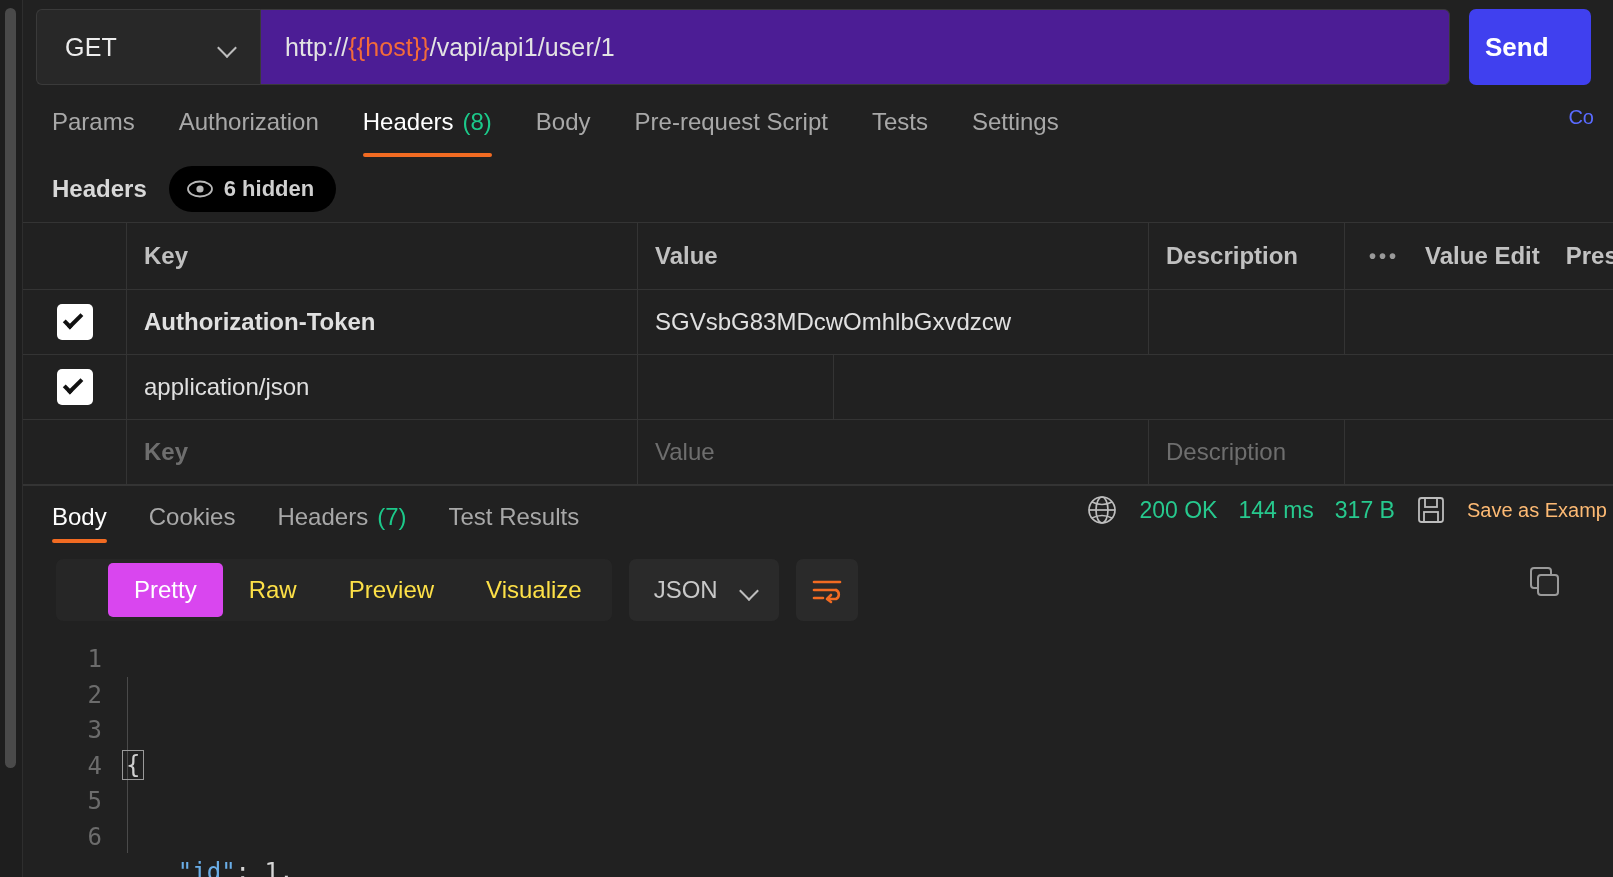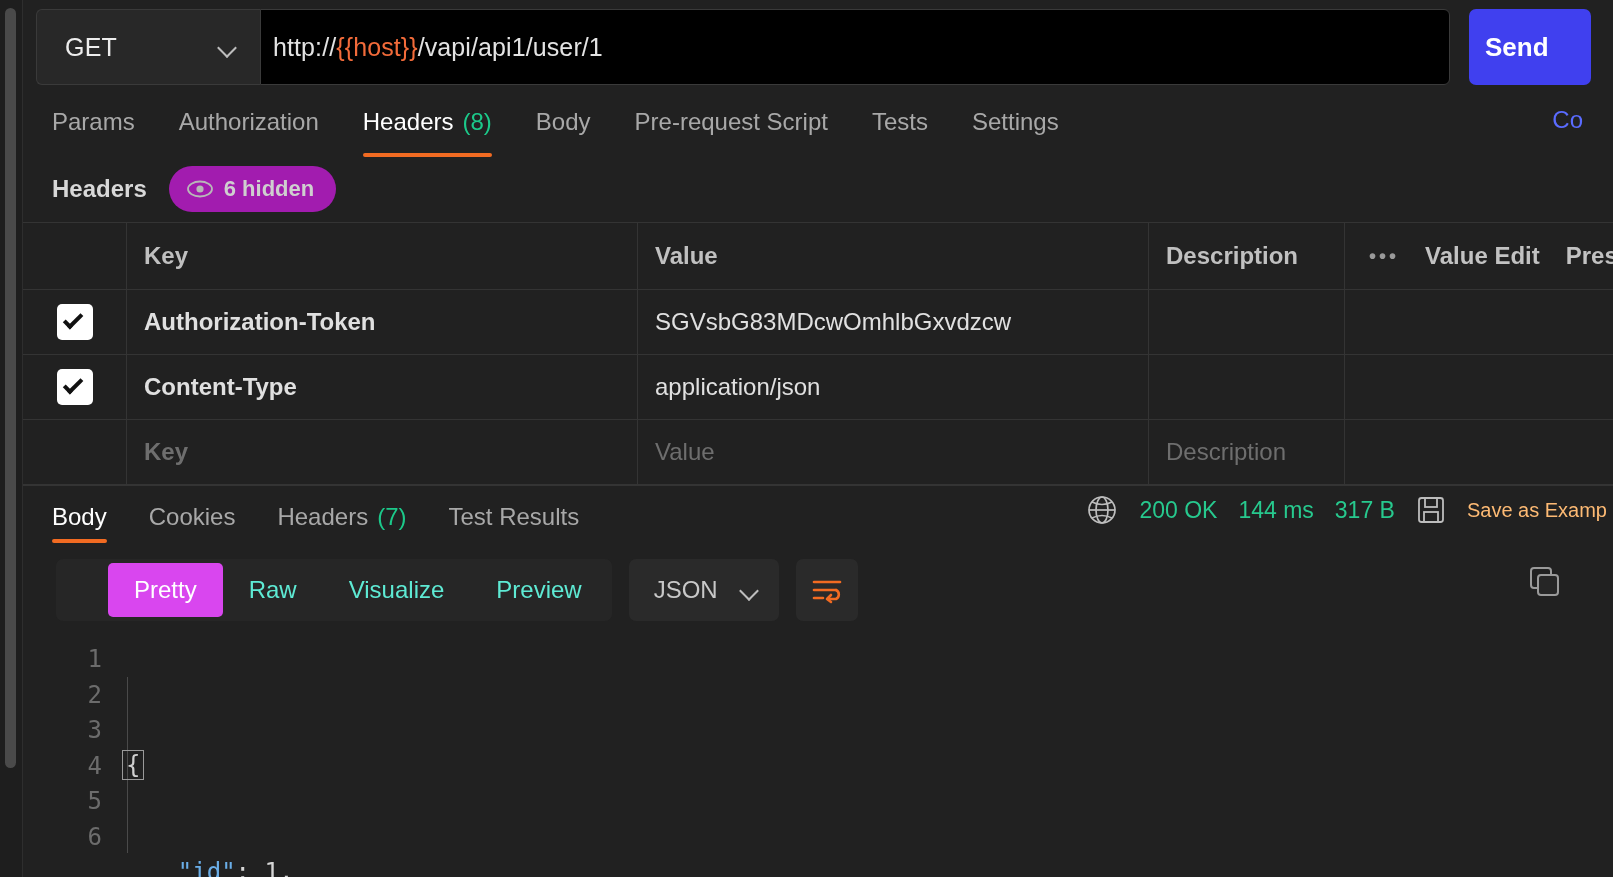--- a/index.html
+++ b/index.html
@@ -91,26 +91,26 @@
     position: absolute;
     left: 2px; top: 0px;
     width: 12px; height: 12px;
     border-right: 2.3px solid #bdbdbd;
     border-bottom: 2.3px solid #bdbdbd;
     transform: rotate(45deg);
   }
   .url-box {
     flex: 1 1 auto;
     height: 76px;
-    background: #000000;
+    background: #4c1d95;
     border: 1px solid #3a3a3a;
     border-radius: 0 6px 6px 0;
     display: flex;
     align-items: center;
-    padding: 0 12px;
+    padding: 0 24px;
     min-width: 0;
     max-width: 1190px;
     cursor: text;
   }
   .url-text {
     font-size: 25px;
     color: #e3e3e3;
     white-space: nowrap;
     letter-spacing: .1px;
   }
@@ -158,23 +158,23 @@
     position: absolute;
     left: 0; right: 0;
     bottom: -7px;
     height: 4px;
     background: #f26b22;
     border-radius: 2px;
   }
   .count-green { color: #1cc98a; margin-left: 9px; }
   .cookies-link {
     position: absolute;
-    right: 30px;
+    right: 19px;
     top: 12px;
-    font-size: 24px;
+    font-size: 20px;
     color: #5a6bff;
     white-space: nowrap;
     cursor: pointer;
   }
 
   
   .hdr-sub {
     height: 66px;
     flex: 0 0 66px;
     display: flex;
@@ -183,21 +183,21 @@
   }
   .hdr-title {
     font-size: 24px;
     color: #d8d8d8;
     font-weight: 700;
     margin-right: 22px;
   }
   .hidden-pill {
     height: 46px;
     border-radius: 23px;
-    background: #a21caf;
+    background: #000000;
     display: flex;
     align-items: center;
     padding: 0 22px 0 18px;
     gap: 11px;
     cursor: pointer;
   }
   .hidden-pill .eye { display: block; }
   .hidden-pill span {
     font-size: 22px;
     color: #cfcfcf;
@@ -337,21 +337,21 @@
     display: flex;
     align-items: center;
     padding: 4px;
   }
   .seg-item {
     height: 54px;
     padding: 0 26px;
     display: flex;
     align-items: center;
     font-size: 24px;
-    color: #5eead4;
+    color: #fde047;
     border-radius: 5px;
     cursor: pointer;
     white-space: nowrap;
   }
   .seg-item.active {
     background: #d946ef;
     color: #fff;
     margin-left: 48px;
   }
   .select-box {
@@ -522,21 +522,20 @@
         <div class="cell c-desc"></div>
         <div class="cell c-tools"></div>
       </div>
 
       <div class="trow">
         <div class="cell c-check">
           <div class="chkbox">
               <div class="tick"></div>
             </div>
         </div>
-        <div class="cell c-key">Content-Type</div>
         <div class="cell c-val">application/json</div>
         <div class="cell c-desc"></div>
         <div class="cell c-tools"></div>
       </div>
 
       <div class="trow">
         <div class="cell c-check"></div>
         <div class="cell c-key placeholder">Key</div>
         <div class="cell c-val placeholder">Value</div>
         <div class="cell c-desc placeholder">Description</div>
@@ -579,22 +578,22 @@
             <rect x="8" y="17" width="14" height="10" fill="none" stroke="#bdbdbd" stroke-width="1.8"></rect>
           </svg>
           <span class="meta-text">Save as Examp</span>
         </div>
       </div>
 
       <div class="resp-toolbar">
         <div class="seg">
           <div class="seg-item active">Pretty</div>
           <div class="seg-item">Raw</div>
+          <div class="seg-item">Preview</div>
           <div class="seg-item">Visualize</div>
-          <div class="seg-item">Preview</div>
         </div>
         <div class="select-box">
           <span class="lbl">JSON</span>
           <span class="chev"></span>
         </div>
         <div class="wrap-btn">
           <svg width="34" height="30" viewBox="0 0 34 30">
             <line x1="4" y1="7" x2="30" y2="7" stroke="#f26b22" stroke-width="2.6" stroke-linecap="round"></line>
             <line x1="4" y1="15" x2="26" y2="15" stroke="#f26b22" stroke-width="2.6" stroke-linecap="round"></line>
             <path d="M26 15 a5 5 0 0 1 0 9 L18 24" fill="none" stroke="#f26b22" stroke-width="2.6" stroke-linecap="round"></path>

